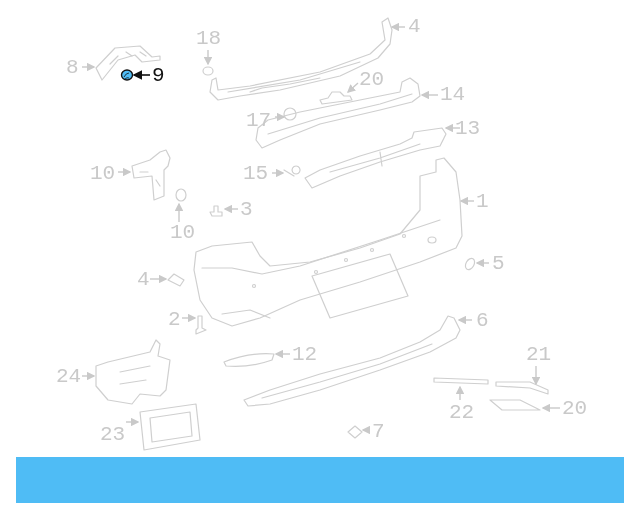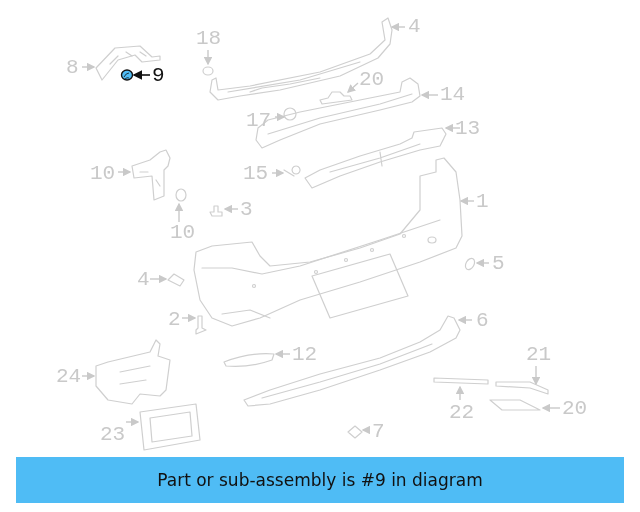--- a/index.html
+++ b/index.html
@@ -201,14 +201,13 @@
 <span class="callout" style="left:476px; top:310px;">6</span>
 <span class="callout" style="left:292px; top:344px;">12</span>
 <span class="callout" style="left:526px; top:344px;">21</span>
 <span class="callout" style="left:56px; top:366px;">24</span>
 <span class="callout" style="left:562px; top:398px;">20</span>
 <span class="callout" style="left:449px; top:402px;">22</span>
 <span class="callout" style="left:100px; top:424px;">23</span>
 <span class="callout" style="left:372px; top:421px;">7</span>
 
 <div class="banner">
-  <div class="banner-line">Part or sub-assembly is #9 in diagram</div>
 </div>
 
 </body></html>

